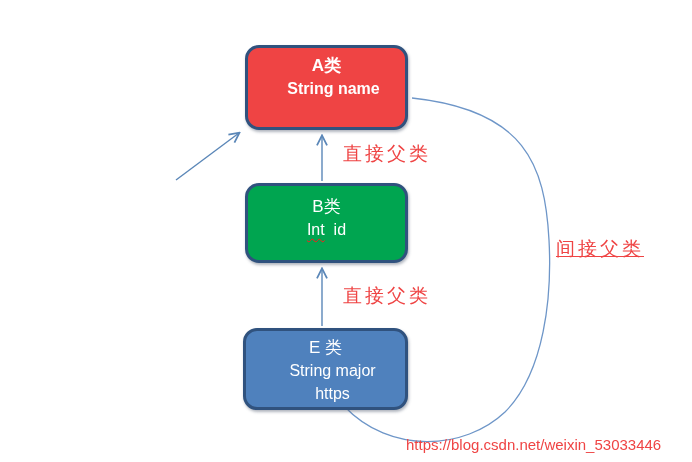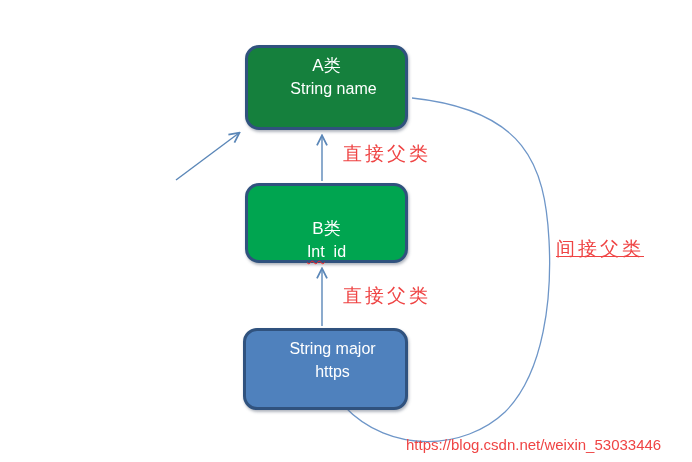--- a/index.html
+++ b/index.html
@@ -36,21 +36,21 @@
   }
   .box-line {
     font-size: 16px;
     line-height: 23px;
     white-space: pre;
   }
   .left-align { text-align: center; padding-left: 14px; }
 
   .box-a { left: 245px; top: 45px;  width: 163px; height: 85px; padding-top: 7px; }
   .box-c { left: 33px;  top: 185px; width: 164px; height: 87px; display: flex; align-items: center; justify-content: center; }
-  .box-b { left: 245px; top: 183px; width: 163px; height: 80px; padding-top: 32px; }
+  .box-b { left: 245px; top: 183px; width: 163px; height: 80px; padding-top: 10px; }
   .box-e { left: 243px; top: 328px; width: 165px; height: 82px; padding-top: 6px; }
 
   .misspell {
     text-decoration: underline wavy #ff1a1a;
     text-decoration-thickness: 1px;
     text-underline-offset: 3px;
   }
 
   .rel-label {
     position: absolute;
@@ -82,32 +82,33 @@
       <marker id="openArrow" viewBox="0 0 10 10" refX="8.5" refY="5" markerWidth="9" markerHeight="9" orient="auto-start-reverse">
         <path d="M1,1 L9,5 L1,9" fill="none" stroke="#5b87b8" stroke-width="1.4"></path>
       </marker>
     </defs>
     <line x1="176" y1="180" x2="239" y2="133" stroke="#5b87b8" stroke-width="1.4" marker-end="url(#openArrow)"></line>
     <line x1="322" y1="181" x2="322" y2="136" stroke="#5b87b8" stroke-width="1.4" marker-end="url(#openArrow)"></line>
     <line x1="322" y1="326" x2="322" y2="269" stroke="#5b87b8" stroke-width="1.4" marker-end="url(#openArrow)"></line>
     <path d="M 344 406 C 390 455, 465 450, 505 412 C 545 372, 552 295, 549 240 C 545 165, 525 110, 412 98" fill="none" stroke="#6e96c8" stroke-width="1.3"></path>
   </svg>
 
-  <div class="class-box box-a" style="background-color: #15803d;">
+  <div class="class-box box-a" style="background-color: #ef4444; font-weight: bold;">
     <div class="box-title">A类</div>
     <div class="box-line left-align">String name</div>
   </div>
 
 
   <div class="class-box box-b" style="background-color: rgb(0, 165, 80);">
     <div class="box-title">B类</div>
     <div class="box-line"><span class="misspell">Int</span><span>  id</span></div>
   </div>
 
   <div class="class-box box-e" style="background-color: rgb(79, 129, 189);">
+    <div class="box-title">E 类</div>
     <div class="box-line left-align">String major</div>
     <div class="box-line left-align">https</div>
   </div>
 
   <div class="rel-label label-direct-upper">直接父类</div>
   <div class="rel-label label-direct-lower">直接父类</div>
   <div class="rel-label label-indirect">间接父类</div>
 
   <div class="watermark">https://blog.csdn.net/weixin_53033446</div>
 

